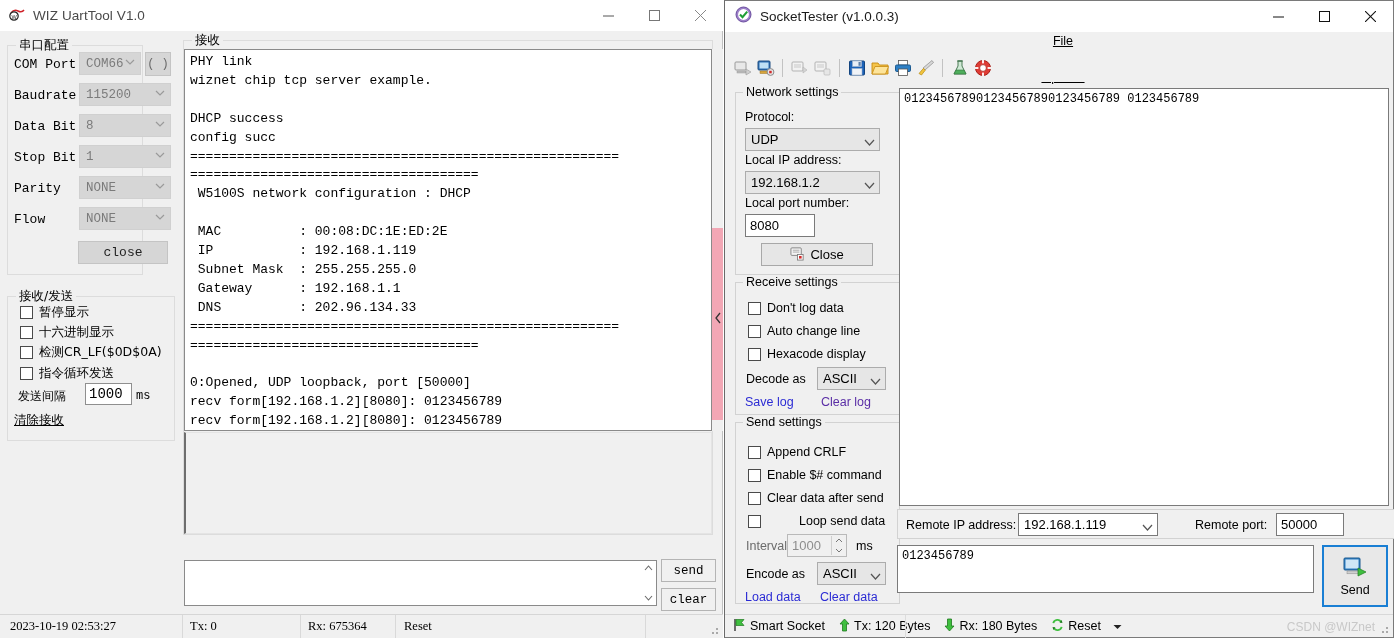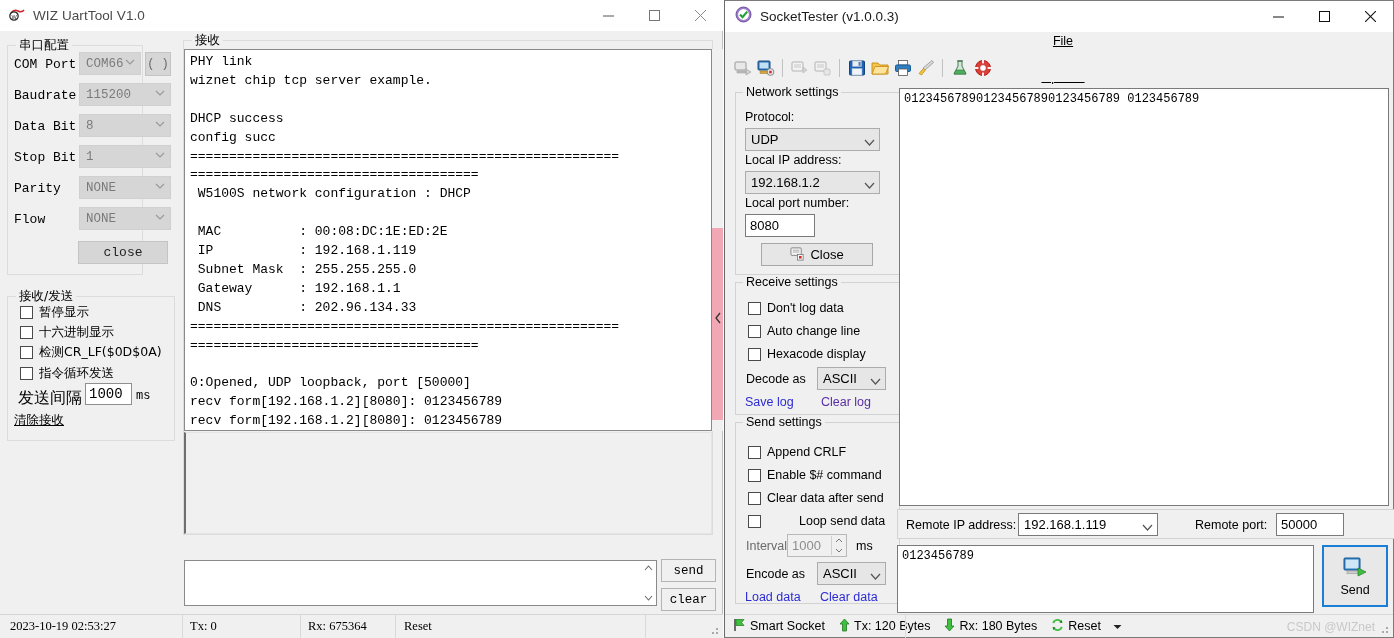--- a/index.html
+++ b/index.html
@@ -87,21 +87,21 @@
     font-size: 13px; color: #000000;
   }
   .cbbox {
     width: 13px; height: 13px; border: 1px solid #4a4a4a; background: #fff;
     margin-right: 6px; flex: 0 0 auto;
   }
   .cn { font-family: "DejaVu Sans", sans-serif; font-size: 12.5px; }
 
   #interval-label {
     position: absolute; left: 18px; top: 388px;
-    font-family: "DejaVu Sans", sans-serif; font-size: 16px; color: #000;
+    font-family: "DejaVu Sans", sans-serif; font-size: 12px; color: #000;
   }
   #interval-input {
     position: absolute; left: 85px; top: 383px; width: 47px; height: 22px;
     background: #fff; border: 1px solid #8f8f8f;
     font-family: "Liberation Mono", monospace; font-size: 14px; color: #000;
     padding-left: 3px; display: flex; align-items: center;
   }
   #interval-unit {
     position: absolute; left: 136px; top: 389px;
     font-family: "Liberation Mono", monospace; font-size: 12px; color: #000;
@@ -244,21 +244,21 @@
     position: absolute; left: 899px; top: 88px; width: 490px; height: 418px;
     background: #fff; border: 1px solid #7a7a7a;
     font-family: "Liberation Mono", monospace; font-size: 12px; color: #000;
     padding: 3px 4px; overflow: hidden;
   }
   #remote-bar {
     position: absolute; left: 897px; top: 509px; width: 534px; height: 30px;
     background: #f0f0f0; border: 1px solid #d2d2d2;
   }
   #tx-box {
-    position: absolute; left: 897px; top: 545px; width: 417px; height: 68px;
+    position: absolute; left: 897px; top: 545px; width: 417px; height: 48px;
     background: #fff; border: 1px solid #7a7a7a;
     font-family: "Liberation Mono", monospace; font-size: 12px; color: #000;
     padding: 3px 4px;
   }
   #send-big-btn {
     position: absolute; left: 1322px; top: 545px; width: 66px; height: 62px;
     background: #e8e8e8; border: 2px solid #1a7fd4;
     display: flex; flex-direction: column; align-items: center; justify-content: center;
     font-size: 12.5px; color: #000; gap: 2px;
   }

